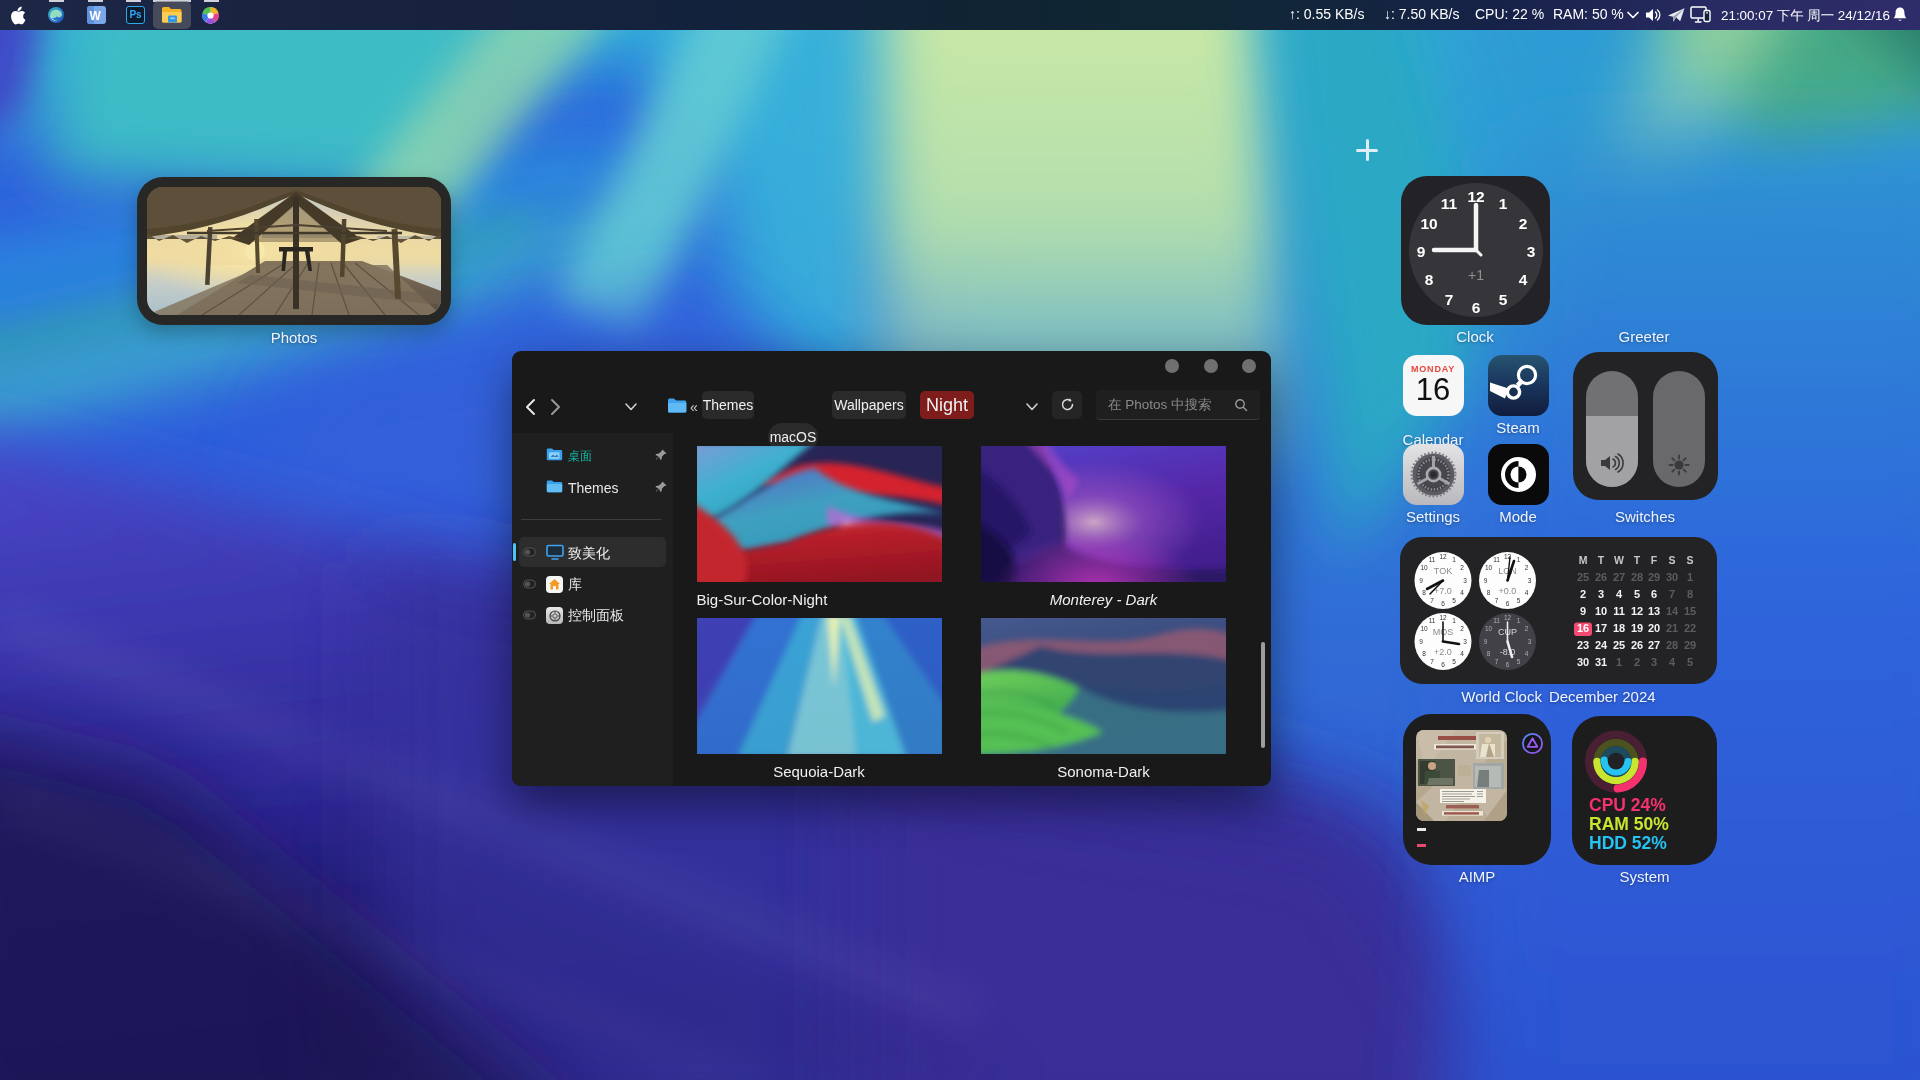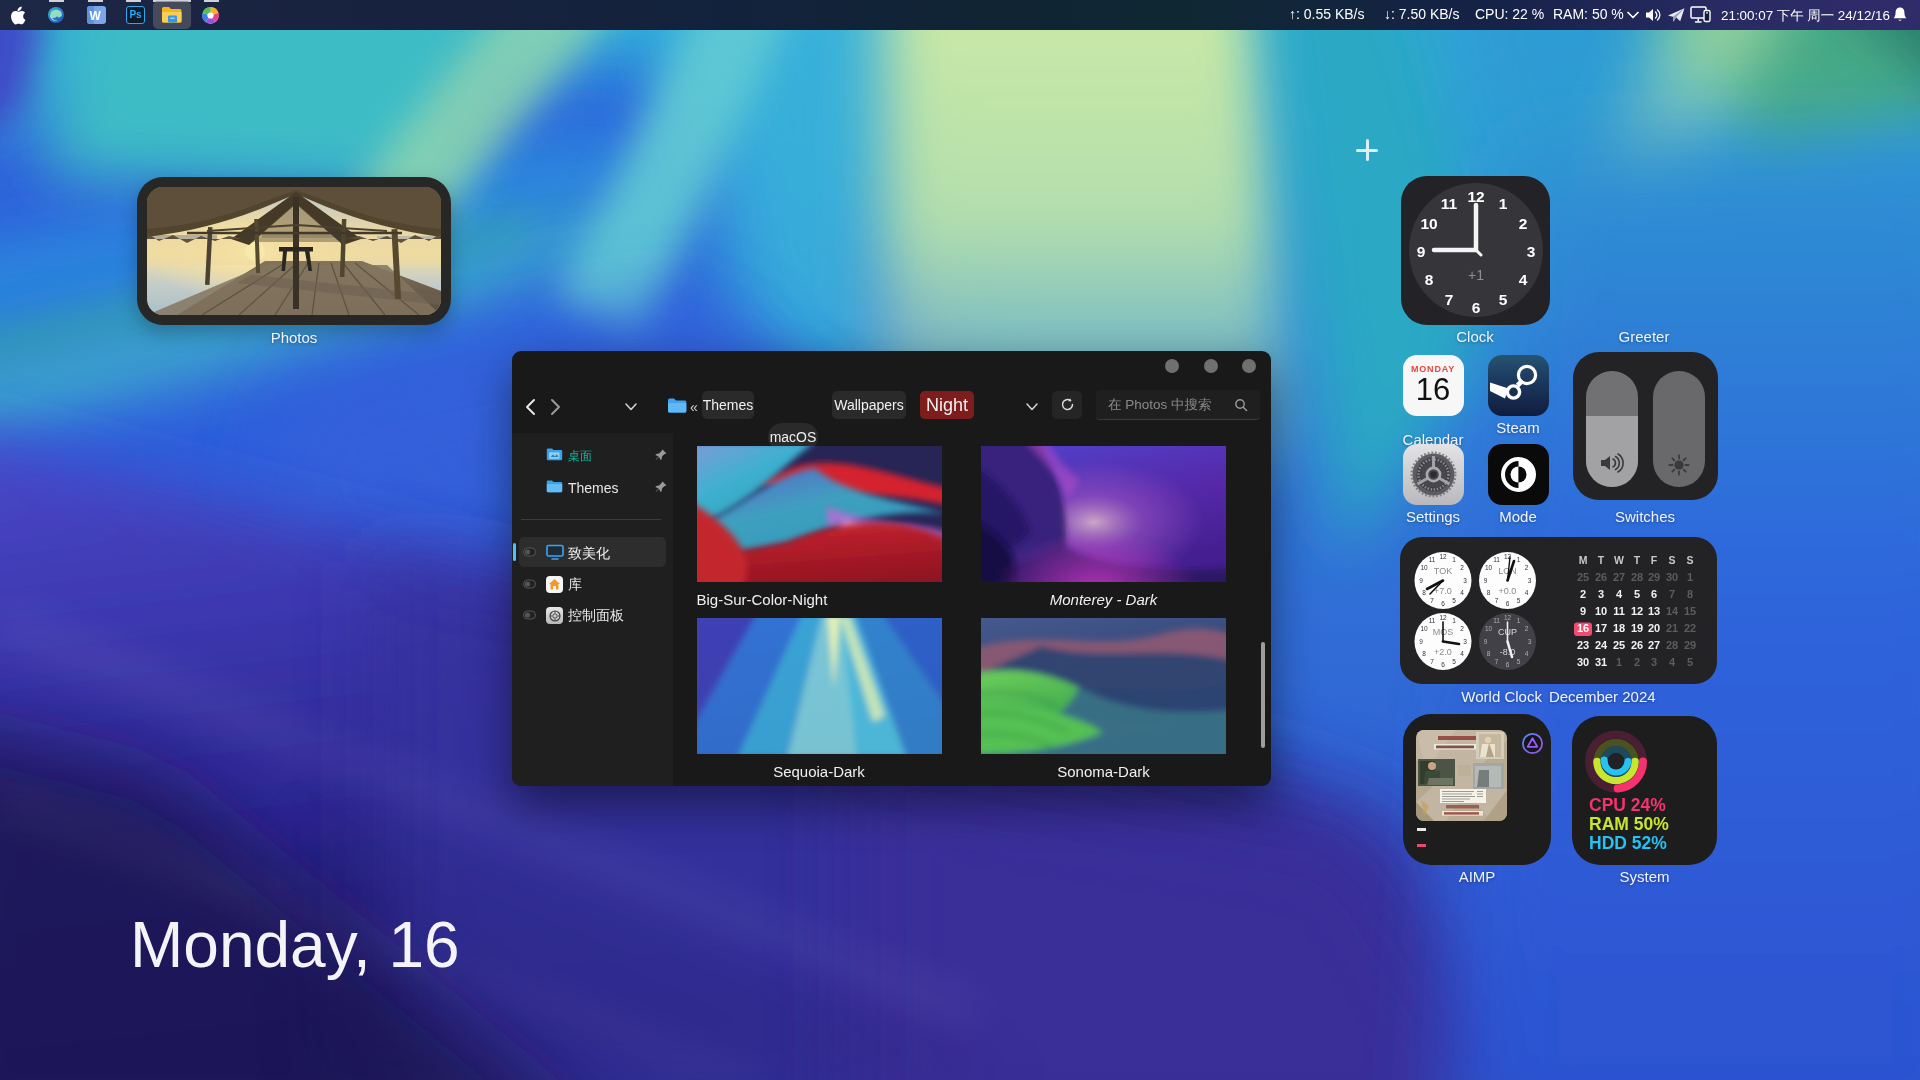--- a/index.html
+++ b/index.html
@@ -752,19 +752,18 @@
       <circle r="8" fill="#222226"></circle>
     </g>
     <g font-family="Liberation Sans, sans-serif" font-size="17.5" font-weight="700">
       <text x="17" y="94.5" fill="#f5326e">CPU 24%</text>
       <text x="17" y="113.5" fill="#c8e630">RAM 50%</text>
       <text x="17" y="132.5" fill="#25c2f2">HDD 52%</text>
     </g>
   </svg>
   <div class="wlabel" style="left:1572px;top:868px;width:145px;">System</div>
 
-  <div class="abs" style="left:130px;top:908px;color:#f4f4f8;font-size:64px;font-weight:400;letter-spacing:0px;">Monday, 16</div>
 
   <div class="abs" style="left:1356px;top:139px;width:22px;height:22px;">
     <div class="abs" style="left:10px;top:0;width:2.5px;height:22px;background:#dfeef5;border-radius:2px;"></div>
     <div class="abs" style="left:0;top:10px;width:22px;height:2.5px;background:#dfeef5;border-radius:2px;"></div>
   </div>
 </div>
 
 </body></html>

